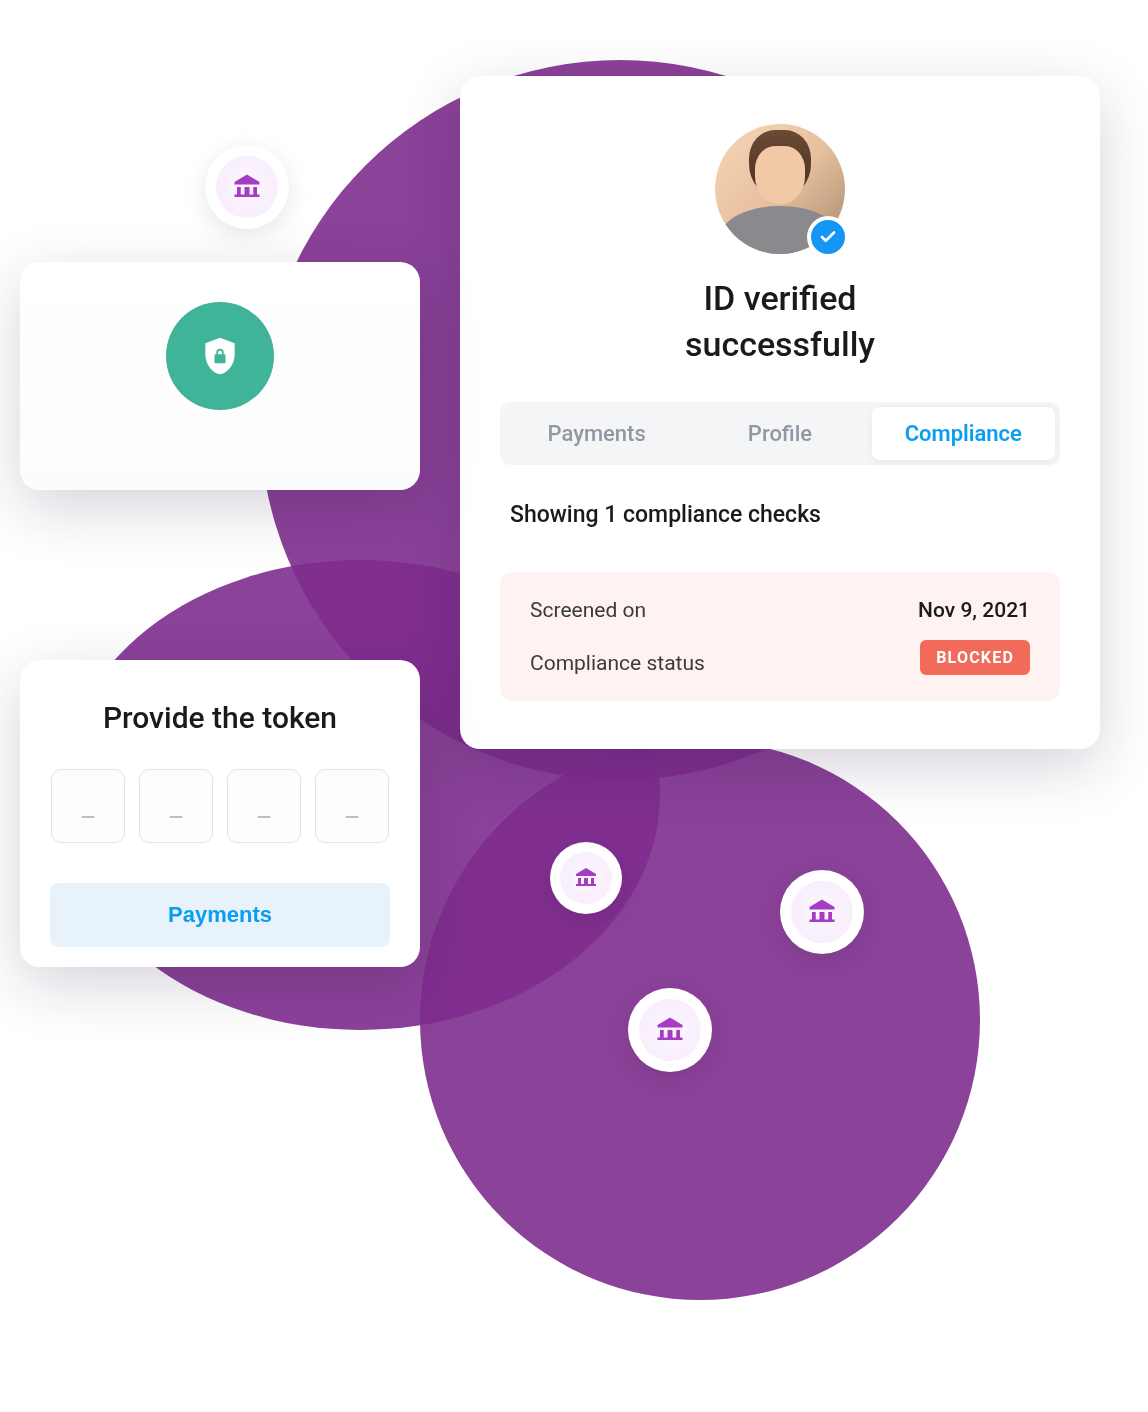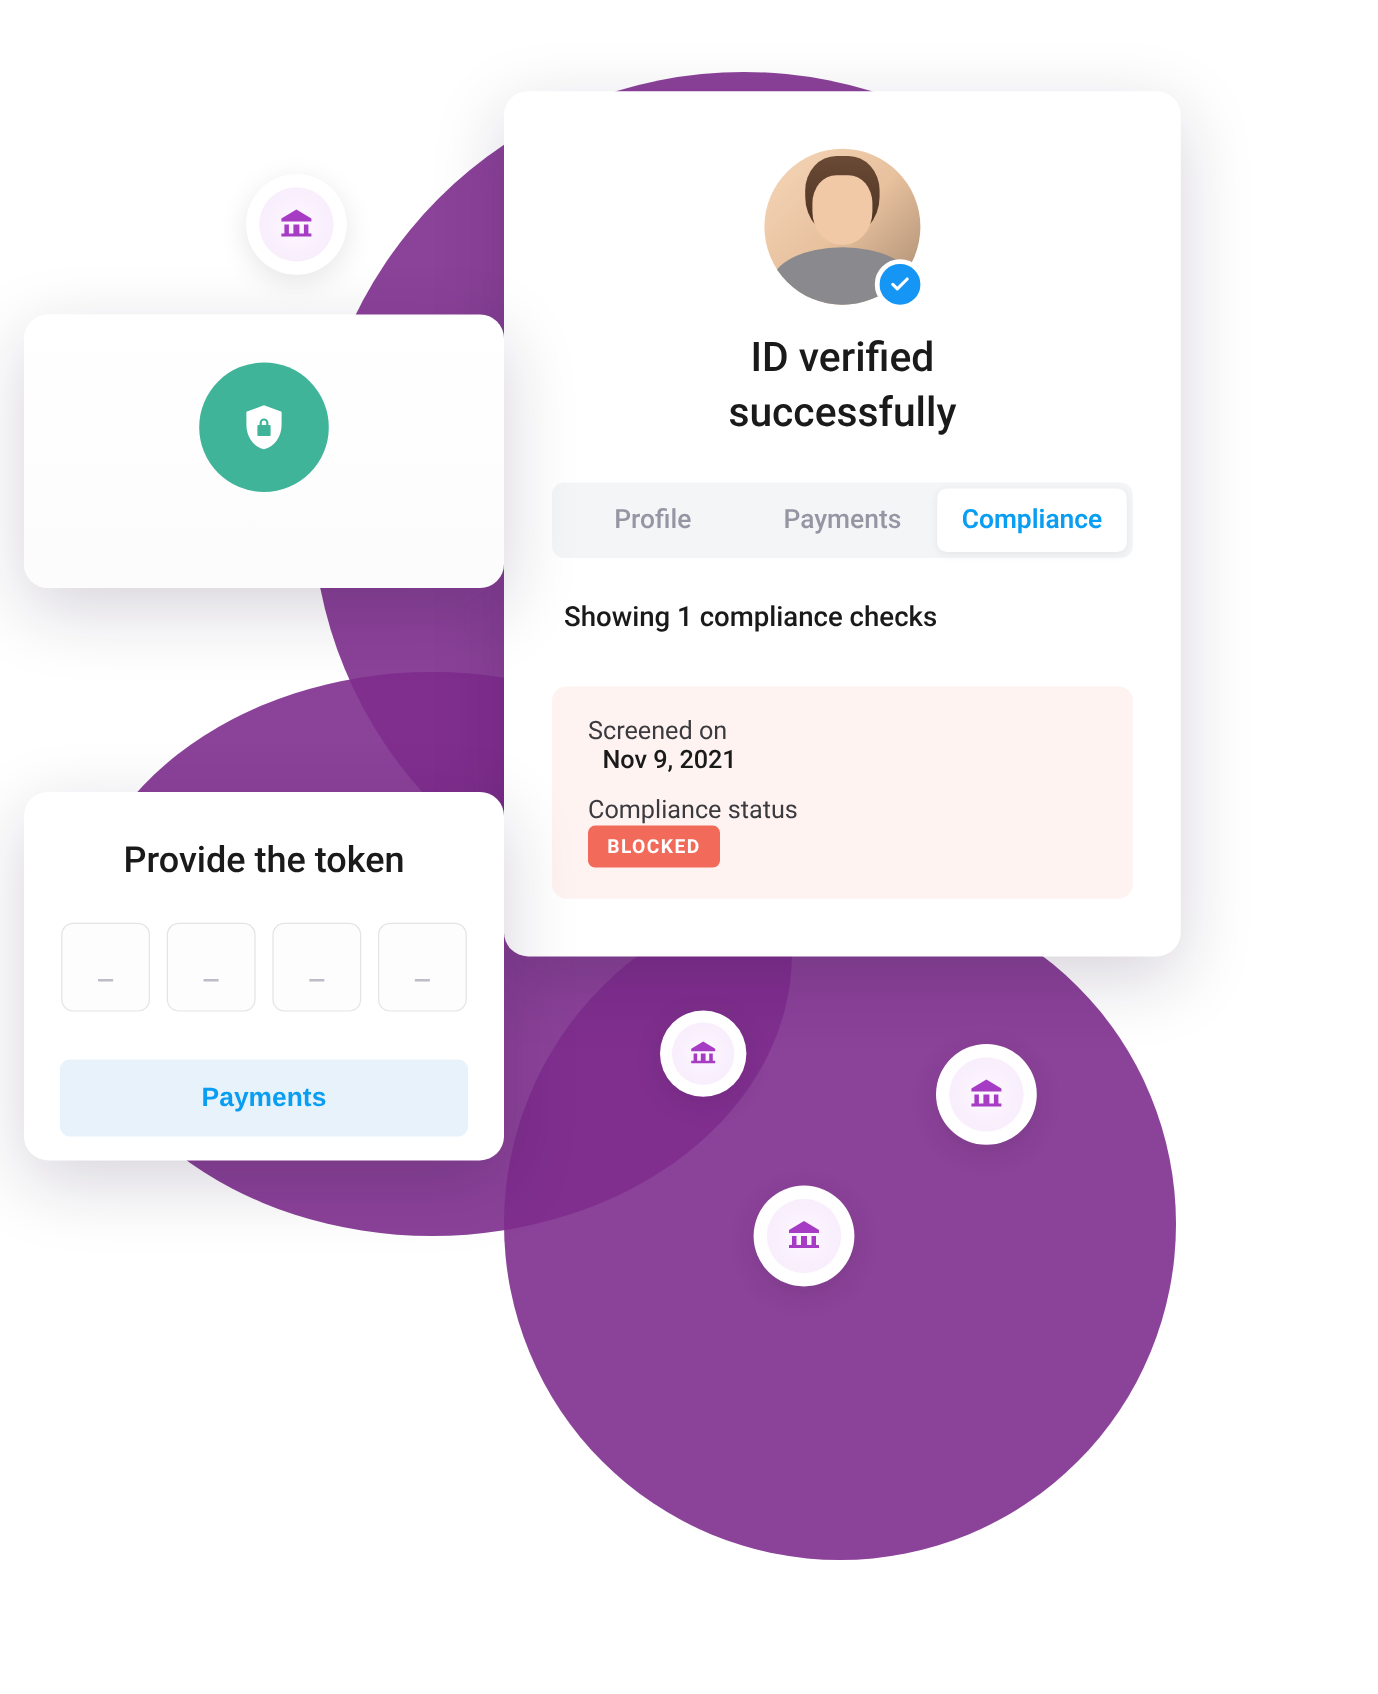--- a/index.html
+++ b/index.html
@@ -125,22 +125,22 @@
       border-radius: 8px;
       background: #e8f2fb;
       color: #0a9ef2;
       font-size: 22px;
       font-weight: 600;
       cursor: pointer;
     }
 
     
     .verify-card {
-      width: 564px;
-      left: 420px;
+      width: 640px;
+      left: 460px;
       top: 76px;
       padding: 48px 40px 48px;
       text-align: center;
       z-index: 2;
     }
     .avatar-wrap {
       position: relative;
       width: 130px;
       height: 130px;
       margin: 0 auto 22px;
@@ -238,23 +238,22 @@
     }
     .compliance-box {
       background: #fef3f1;
       border-radius: 12px;
       padding: 26px 30px;
       text-align: left;
     }
     .compliance-row {
       display: flex;
       justify-content: space-between;
-      align-items: flex-start;
+      align-items: flex-end;
       font-size: 21px;
-      flex-direction: column;
     }
     .compliance-row + .compliance-row { margin-top: 18px; }
     .compliance-label { color: #3a3a3f; }
     .compliance-value { color: #1a1a1a; font-weight: 500; margin-left: 12px; }
     .status-badge {
       background: #f26a5a;
       color: #fff;
       font-size: 16px;
       font-weight: 700;
       letter-spacing: 1.2px;
@@ -309,22 +308,22 @@
         <svg width="18" height="18" viewBox="0 0 24 24" fill="none" stroke="#fff" stroke-width="3.5" stroke-linecap="round" stroke-linejoin="round">
             <polyline points="20 6 9 17 4 12"></polyline>
           </svg>
       </div>
     </div>
     <div class="verify-title">
       <span>ID verified</span><br>
       <span>successfully</span>
     </div>
     <div class="tabs">
+      <div class="tab">Payments</div>
       <div class="tab">Profile</div>
-      <div class="tab">Payments</div>
       <div class="tab active">Compliance</div>
     </div>
     <div class="list-title">Showing 1 compliance checks</div>
     <div class="compliance-box">
       <div class="compliance-row">
         <span class="compliance-label">Screened on</span>
         <span class="compliance-value">Nov 9, 2021</span>
       </div>
       <div class="compliance-row">
         <span class="compliance-label">Compliance status</span>

